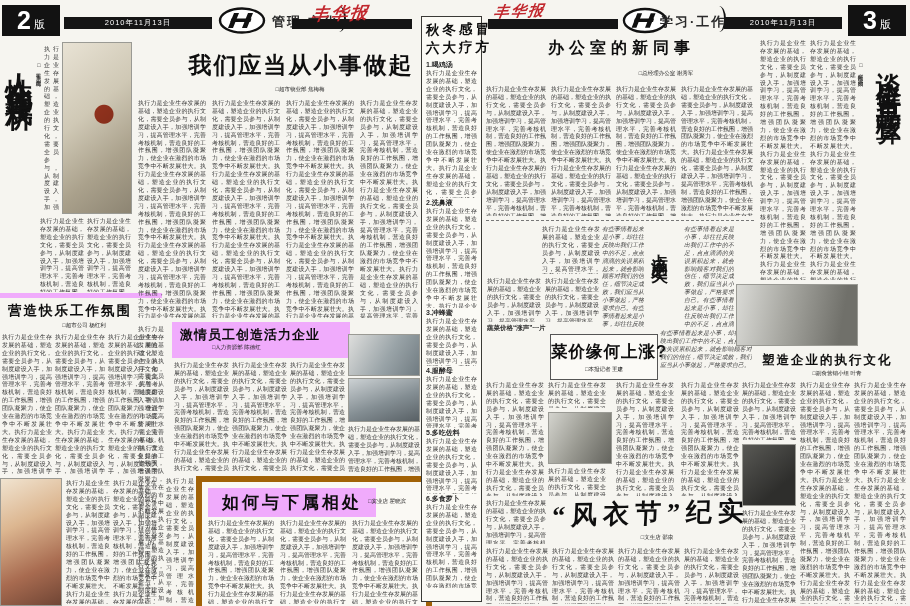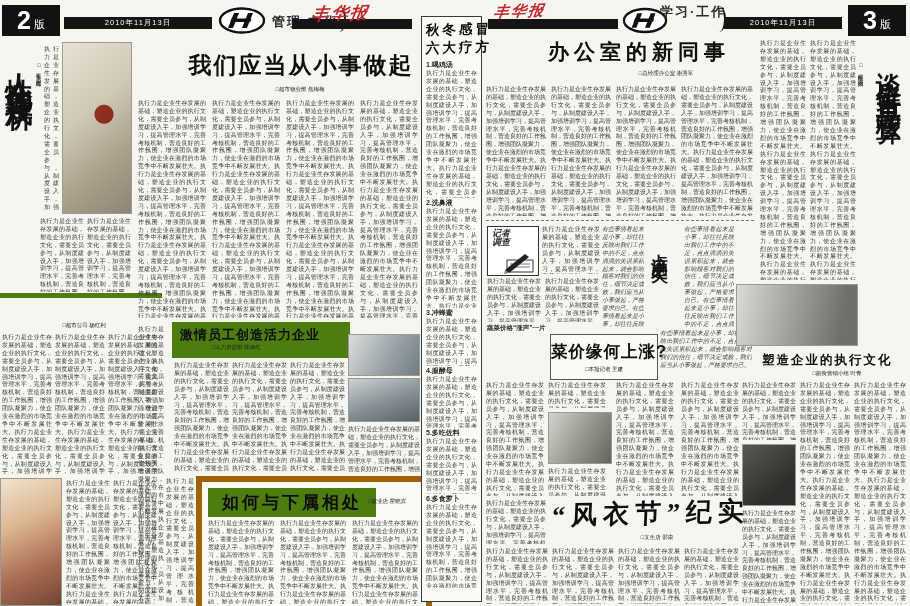--- a/index.html
+++ b/index.html
@@ -19,21 +19,21 @@
             white-space:nowrap;z-index:5;}
   .section-label{font-size:13px;font-weight:bold;letter-spacing:2px;white-space:nowrap;}
   .bracket{width:12px;height:26px;border-right:2px solid #111;border-radius:0 50% 50% 0/0 50% 50% 0;}
   .bar{background:#151515;}
   .vtitle{writing-mode:vertical-rl;font-weight:bold;color:#111;}
   .vbyline{writing-mode:vertical-rl;font-size:5.5px;color:#222;letter-spacing:1px;}
   .byline{font-size:5.5px;color:#222;text-align:center;white-space:nowrap;}
   .headline{font-weight:bold;color:#0e0e0e;white-space:nowrap;}
   .photo{box-shadow:0 0 0 1px #9a9a94 inset;}
   .boxed{border:1px solid #555;background:#fbfaf6;}
-  .graypanel{background:#4d7c0f;}
+  .graypanel{background:#f0abfc;}
   .dashline{border-top:1px dashed #777;height:0;}
   .calli{font-family:"Liberation Serif","DejaVu Serif",serif;transform:rotate(-1.5deg) skewX(-4deg);}
 </style>
 </head>
 <body>
 
 <div class="paper">
 
   <div class="abs blackbox" style="left:2px;top:5px;width:58px;height:31px">
     <span class="pageno">2</span>
@@ -58,38 +58,39 @@
   <div class="abs masthead" style="left:494px;top:2px;font-size:15px">丰华报</div>
   <div class="abs bar" style="left:488px;top:19px;width:130px;height:10px;z-index:1"></div>
   <div class="abs" style="left:622px;top:7px;width:46px;height:27px">
     <svg width="46" height="27" viewBox="0 0 48 27">
       <ellipse cx="24" cy="13.5" rx="22" ry="12" fill="#fff" stroke="#111" stroke-width="2.4"></ellipse>
       <path d="M16 6 L21 6 L15 21 L10 21 Z" fill="#111"></path>
       <path d="M30 6 L35 6 L29 21 L24 21 Z" fill="#111"></path>
       <rect x="13" y="11.5" width="20" height="3.5" fill="#111" transform="skewX(-18)" transform-origin="23 13"></rect>
     </svg>
   </div>
-  <div class="abs section-label" style="left:660px;top:3px">学习·工作</div>
+  <div class="abs section-label" style="left:660px;top:13px">学习·工作</div>
   <div class="abs bracket" style="left:712px;top:6px"></div>
   <div class="abs datebar" style="left:724px;top:17px;width:118px;height:12px">
     <span>2010年11月13日</span>
   </div>
   <div class="abs blackbox" style="left:848px;top:5px;width:58px;height:31px">
     <span class="pageno">3</span>
     <span class="pagelabel">版</span>
   </div>
 
   <div class="abs vtitle" style="left:4px;top:52px;height:245px;font-size:27px;line-height:30px;letter-spacing:5px">人性化管理浅析</div>
   <div class="abs vbyline" style="left:36px;top:62px;height:120px">□零售店 卢金梅</div>
   <div class="abs photo" style="left:62px;top:42px;width:70px;height:172px;background:linear-gradient(140deg,#e9e3d5 0%,#cfc8b5 40%,#aaa18c 70%,#8c8472 100%),radial-gradient(circle at 60% 42%,#b3402a 0 9px,transparent 10px);background-blend-mode:multiply"></div>
   <div class="abs col" style="left:44px;top:46px;width:15px;height:166px">执行力是企业生存发展的基础，塑造企业的执行文化，需要全员参与，从制度建设入手，加强培训学习，提高管理水平，完善考核机制，营造良好的工作氛围，增强团队凝聚力，使企业在激烈的市场竞争中不断发展壮大。执行力是企业生存发展的基础，塑造企业的执行文化，需要全员参与，从制度建设入手，加强培训学习，提高管理水平，完善考核机制，营造良好的工作氛围，增强团队凝聚力，使企业在激烈的市场竞争中不断发展壮大。</div>
   <div class="abs col" style="left:40px;top:218px;width:44px;height:74px">执行力是企业生存发展的基础，塑造企业的执行文化，需要全员参与，从制度建设入手，加强培训学习，提高管理水平，完善考核机制，营造良好的工作氛围，增强团队凝聚力，使企业在激烈的市场竞争中不断发展壮大。执行力是企业生存发展的基础，塑造企业的执行文化，需要全员参与，从制度建设入手，加强培训学习，提高管理水平，完善考核机制，营造良好的工作氛围，增强团队凝聚力，使企业在激烈的市场竞争中不断发展壮大。</div>
   <div class="abs col" style="left:87px;top:218px;width:44px;height:74px">执行力是企业生存发展的基础，塑造企业的执行文化，需要全员参与，从制度建设入手，加强培训学习，提高管理水平，完善考核机制，营造良好的工作氛围，增强团队凝聚力，使企业在激烈的市场竞争中不断发展壮大。执行力是企业生存发展的基础，塑造企业的执行文化，需要全员参与，从制度建设入手，加强培训学习，提高管理水平，完善考核机制，营造良好的工作氛围，增强团队凝聚力，使企业在激烈的市场竞争中不断发展壮大。</div>
 
   <div class="abs graypanel" style="left:0;top:293px;width:162px;height:5px"></div>
+  <div class="abs headline" style="left:8px;top:302px;font-size:13.5px;letter-spacing:2px">营造快乐工作氛围</div>
   <div class="abs byline" style="left:34px;top:322px;width:100px">□超市公司 杨红利</div>
   <div class="abs col" style="left:2px;top:334px;width:50px;height:142px">执行力是企业生存发展的基础，塑造企业的执行文化，需要全员参与，从制度建设入手，加强培训学习，提高管理水平，完善考核机制，营造良好的工作氛围，增强团队凝聚力，使企业在激烈的市场竞争中不断发展壮大。执行力是企业生存发展的基础，塑造企业的执行文化，需要全员参与，从制度建设入手，加强培训学习，提高管理水平，完善考核机制，营造良好的工作氛围，增强团队凝聚力，使企业在激烈的市场竞争中不断发展壮大。执行力是企业生存发展的基础，塑造企业的执行文化，需要全员参与，从制度建设入手，加强培训学习，提高管理水平，完善考核机制，营造良好的工作氛围，增强团队凝聚力，使企业在激烈的市场竞争中不断发展壮大。</div>
   <div class="abs col" style="left:55px;top:334px;width:50px;height:142px">执行力是企业生存发展的基础，塑造企业的执行文化，需要全员参与，从制度建设入手，加强培训学习，提高管理水平，完善考核机制，营造良好的工作氛围，增强团队凝聚力，使企业在激烈的市场竞争中不断发展壮大。执行力是企业生存发展的基础，塑造企业的执行文化，需要全员参与，从制度建设入手，加强培训学习，提高管理水平，完善考核机制，营造良好的工作氛围，增强团队凝聚力，使企业在激烈的市场竞争中不断发展壮大。执行力是企业生存发展的基础，塑造企业的执行文化，需要全员参与，从制度建设入手，加强培训学习，提高管理水平，完善考核机制，营造良好的工作氛围，增强团队凝聚力，使企业在激烈的市场竞争中不断发展壮大。</div>
   <div class="abs col" style="left:108px;top:334px;width:50px;height:142px">执行力是企业生存发展的基础，塑造企业的执行文化，需要全员参与，从制度建设入手，加强培训学习，提高管理水平，完善考核机制，营造良好的工作氛围，增强团队凝聚力，使企业在激烈的市场竞争中不断发展壮大。执行力是企业生存发展的基础，塑造企业的执行文化，需要全员参与，从制度建设入手，加强培训学习，提高管理水平，完善考核机制，营造良好的工作氛围，增强团队凝聚力，使企业在激烈的市场竞争中不断发展壮大。执行力是企业生存发展的基础，塑造企业的执行文化，需要全员参与，从制度建设入手，加强培训学习，提高管理水平，完善考核机制，营造良好的工作氛围，增强团队凝聚力，使企业在激烈的市场竞争中不断发展壮大。</div>
   <div class="abs photo" style="left:0;top:478px;width:62px;height:128px;background:linear-gradient(155deg,#f1e5d2 0%,#dcb690 35%,#a86b50 70%,#6e4434 100%)"></div>
   <div class="abs col" style="left:66px;top:480px;width:44px;height:124px">执行力是企业生存发展的基础，塑造企业的执行文化，需要全员参与，从制度建设入手，加强培训学习，提高管理水平，完善考核机制，营造良好的工作氛围，增强团队凝聚力，使企业在激烈的市场竞争中不断发展壮大。执行力是企业生存发展的基础，塑造企业的执行文化，需要全员参与，从制度建设入手，加强培训学习，提高管理水平，完善考核机制，营造良好的工作氛围，增强团队凝聚力，使企业在激烈的市场竞争中不断发展壮大。执行力是企业生存发展的基础，塑造企业的执行文化，需要全员参与，从制度建设入手，加强培训学习，提高管理水平，完善考核机制，营造良好的工作氛围，增强团队凝聚力，使企业在激烈的市场竞争中不断发展壮大。</div>
   <div class="abs col" style="left:113px;top:480px;width:44px;height:124px">执行力是企业生存发展的基础，塑造企业的执行文化，需要全员参与，从制度建设入手，加强培训学习，提高管理水平，完善考核机制，营造良好的工作氛围，增强团队凝聚力，使企业在激烈的市场竞争中不断发展壮大。执行力是企业生存发展的基础，塑造企业的执行文化，需要全员参与，从制度建设入手，加强培训学习，提高管理水平，完善考核机制，营造良好的工作氛围，增强团队凝聚力，使企业在激烈的市场竞争中不断发展壮大。执行力是企业生存发展的基础，塑造企业的执行文化，需要全员参与，从制度建设入手，加强培训学习，提高管理水平，完善考核机制，营造良好的工作氛围，增强团队凝聚力，使企业在激烈的市场竞争中不断发展壮大。</div>
 
   <div class="abs headline" style="left:168px;top:50px;width:266px;font-size:23px;letter-spacing:2px;text-align:center">我们应当从小事做起</div>
   <div class="abs byline" style="left:240px;top:86px;width:120px">□超市物业部 焦梅梅</div>
@@ -129,41 +130,28 @@
     <div style="font-size:7px;font-weight:bold">3.冲蜂蜜</div>
     <div class="col" style="height:48px">执行力是企业生存发展的基础，塑造企业的执行文化，需要全员参与，从制度建设入手，加强培训学习，提高管理水平，完善考核机制，营造良好的工作氛围，增强团队凝聚力，使企业在激烈的市场竞争中不断发展壮大。</div>
     <div style="font-size:7px;font-weight:bold">4.服酵母</div>
     <div class="col" style="height:52px">执行力是企业生存发展的基础，塑造企业的执行文化，需要全员参与，从制度建设入手，加强培训学习，提高管理水平，完善考核机制，营造良好的工作氛围，增强团队凝聚力，使企业在激烈的市场竞争中不断发展壮大。</div>
     <div style="font-size:7px;font-weight:bold">5.多吃佐料</div>
     <div class="col" style="height:56px">执行力是企业生存发展的基础，塑造企业的执行文化，需要全员参与，从制度建设入手，加强培训学习，提高管理水平，完善考核机制，营造良好的工作氛围，增强团队凝聚力，使企业在激烈的市场竞争中不断发展壮大。</div>
     <div style="font-size:7px;font-weight:bold">6.多食萝卜</div>
     <div class="col" style="height:84px">执行力是企业生存发展的基础，塑造企业的执行文化，需要全员参与，从制度建设入手，加强培训学习，提高管理水平，完善考核机制，营造良好的工作氛围，增强团队凝聚力，使企业在激烈的市场竞争中不断发展壮大。执行力是企业生存发展的基础，塑造企业的执行文化，需要全员参与，从制度建设入手，加强培训学习，提高管理水平，完善考核机制，营造良好的工作氛围，增强团队凝聚力，使企业在激烈的市场竞争中不断发展壮大。</div>
   </div>
 
-  <div class="abs headline" style="left:548px;top:38px;font-size:21px;letter-spacing:5px">办公室的新同事</div>
+  <div class="abs headline" style="left:548px;top:38px;font-size:16px;letter-spacing:5px">办公室的新同事</div>
   <div class="abs byline" style="left:596px;top:70px;width:140px">□总经理办公室 谢秀军</div>
   <div class="abs col" style="left:486px;top:86px;width:60px;height:130px">执行力是企业生存发展的基础，塑造企业的执行文化，需要全员参与，从制度建设入手，加强培训学习，提高管理水平，完善考核机制，营造良好的工作氛围，增强团队凝聚力，使企业在激烈的市场竞争中不断发展壮大。执行力是企业生存发展的基础，塑造企业的执行文化，需要全员参与，从制度建设入手，加强培训学习，提高管理水平，完善考核机制，营造良好的工作氛围，增强团队凝聚力，使企业在激烈的市场竞争中不断发展壮大。执行力是企业生存发展的基础，塑造企业的执行文化，需要全员参与，从制度建设入手，加强培训学习，提高管理水平，完善考核机制，营造良好的工作氛围，增强团队凝聚力，使企业在激烈的市场竞争中不断发展壮大。</div>
   <div class="abs col" style="left:551px;top:86px;width:60px;height:130px">执行力是企业生存发展的基础，塑造企业的执行文化，需要全员参与，从制度建设入手，加强培训学习，提高管理水平，完善考核机制，营造良好的工作氛围，增强团队凝聚力，使企业在激烈的市场竞争中不断发展壮大。执行力是企业生存发展的基础，塑造企业的执行文化，需要全员参与，从制度建设入手，加强培训学习，提高管理水平，完善考核机制，营造良好的工作氛围，增强团队凝聚力，使企业在激烈的市场竞争中不断发展壮大。执行力是企业生存发展的基础，塑造企业的执行文化，需要全员参与，从制度建设入手，加强培训学习，提高管理水平，完善考核机制，营造良好的工作氛围，增强团队凝聚力，使企业在激烈的市场竞争中不断发展壮大。</div>
   <div class="abs col" style="left:616px;top:86px;width:60px;height:130px">执行力是企业生存发展的基础，塑造企业的执行文化，需要全员参与，从制度建设入手，加强培训学习，提高管理水平，完善考核机制，营造良好的工作氛围，增强团队凝聚力，使企业在激烈的市场竞争中不断发展壮大。执行力是企业生存发展的基础，塑造企业的执行文化，需要全员参与，从制度建设入手，加强培训学习，提高管理水平，完善考核机制，营造良好的工作氛围，增强团队凝聚力，使企业在激烈的市场竞争中不断发展壮大。执行力是企业生存发展的基础，塑造企业的执行文化，需要全员参与，从制度建设入手，加强培训学习，提高管理水平，完善考核机制，营造良好的工作氛围，增强团队凝聚力，使企业在激烈的市场竞争中不断发展壮大。</div>
   <div class="abs col" style="left:681px;top:86px;width:72px;height:130px">执行力是企业生存发展的基础，塑造企业的执行文化，需要全员参与，从制度建设入手，加强培训学习，提高管理水平，完善考核机制，营造良好的工作氛围，增强团队凝聚力，使企业在激烈的市场竞争中不断发展壮大。执行力是企业生存发展的基础，塑造企业的执行文化，需要全员参与，从制度建设入手，加强培训学习，提高管理水平，完善考核机制，营造良好的工作氛围，增强团队凝聚力，使企业在激烈的市场竞争中不断发展壮大。执行力是企业生存发展的基础，塑造企业的执行文化，需要全员参与，从制度建设入手，加强培训学习，提高管理水平，完善考核机制，营造良好的工作氛围，增强团队凝聚力，使企业在激烈的市场竞争中不断发展壮大。</div>
   <div class="abs dashline" style="left:486px;top:220px;width:268px"></div>
 
-  <div class="abs" style="left:487px;top:226px;width:50px;height:48px;border:1.5px solid #333;background:#fff">
-    <div style="font-size:9px;font-weight:bold;font-style:italic;padding:2px 0 0 4px;line-height:1.05">
-      <div>记者</div>
-      <div>调查</div>
-    </div>
-    <svg width="34" height="22" viewBox="0 0 34 22" style="position:absolute;right:1px;bottom:1px">
-      <rect x="4" y="8" width="26" height="12" fill="#fff" stroke="#333" stroke-width="1"></rect>
-      <line x1="7" y1="12" x2="27" y2="12" stroke="#555" stroke-width="0.8"></line>
-      <line x1="7" y1="15" x2="27" y2="15" stroke="#555" stroke-width="0.8"></line>
-      <polygon points="2,18 22,2 26,5 6,21" fill="#222"></polygon>
-      <polygon points="2,18 6,21 1,22" fill="#888"></polygon>
-    </svg>
-  </div>
   <div class="abs col" style="left:542px;top:226px;width:58px;height:48px">执行力是企业生存发展的基础，塑造企业的执行文化，需要全员参与，从制度建设入手，加强培训学习，提高管理水平，完善考核机制，营造良好的工作氛围，增强团队凝聚力，使企业在激烈的市场竞争中不断发展壮大。</div>
   <div class="abs col" style="left:487px;top:278px;width:54px;height:44px">执行力是企业生存发展的基础，塑造企业的执行文化，需要全员参与，从制度建设入手，加强培训学习，提高管理水平，完善考核机制，营造良好的工作氛围，增强团队凝聚力，使企业在激烈的市场竞争中不断发展壮大。</div>
   <div class="abs col" style="left:545px;top:278px;width:54px;height:44px">执行力是企业生存发展的基础，塑造企业的执行文化，需要全员参与，从制度建设入手，加强培训学习，提高管理水平，完善考核机制，营造良好的工作氛围，增强团队凝聚力，使企业在激烈的市场竞争中不断发展壮大。</div>
   <div class="abs" style="left:487px;top:324px;width:112px;font-size:6.5px;font-weight:bold">蔬菜价格“涨声”一片</div>
   <div class="abs boxed" style="left:550px;top:334px;width:106px;height:44px">
     <div class="headline" style="font-size:16.5px;text-align:center;margin-top:6px;letter-spacing:1px">菜价缘何上涨?</div>
     <div class="byline" style="margin-top:3px">□本报记者 王建</div>
   </div>
 
   <div class="abs vtitle" style="left:648px;top:240px;height:82px;font-size:17px;letter-spacing:4px">点滴之失</div>

